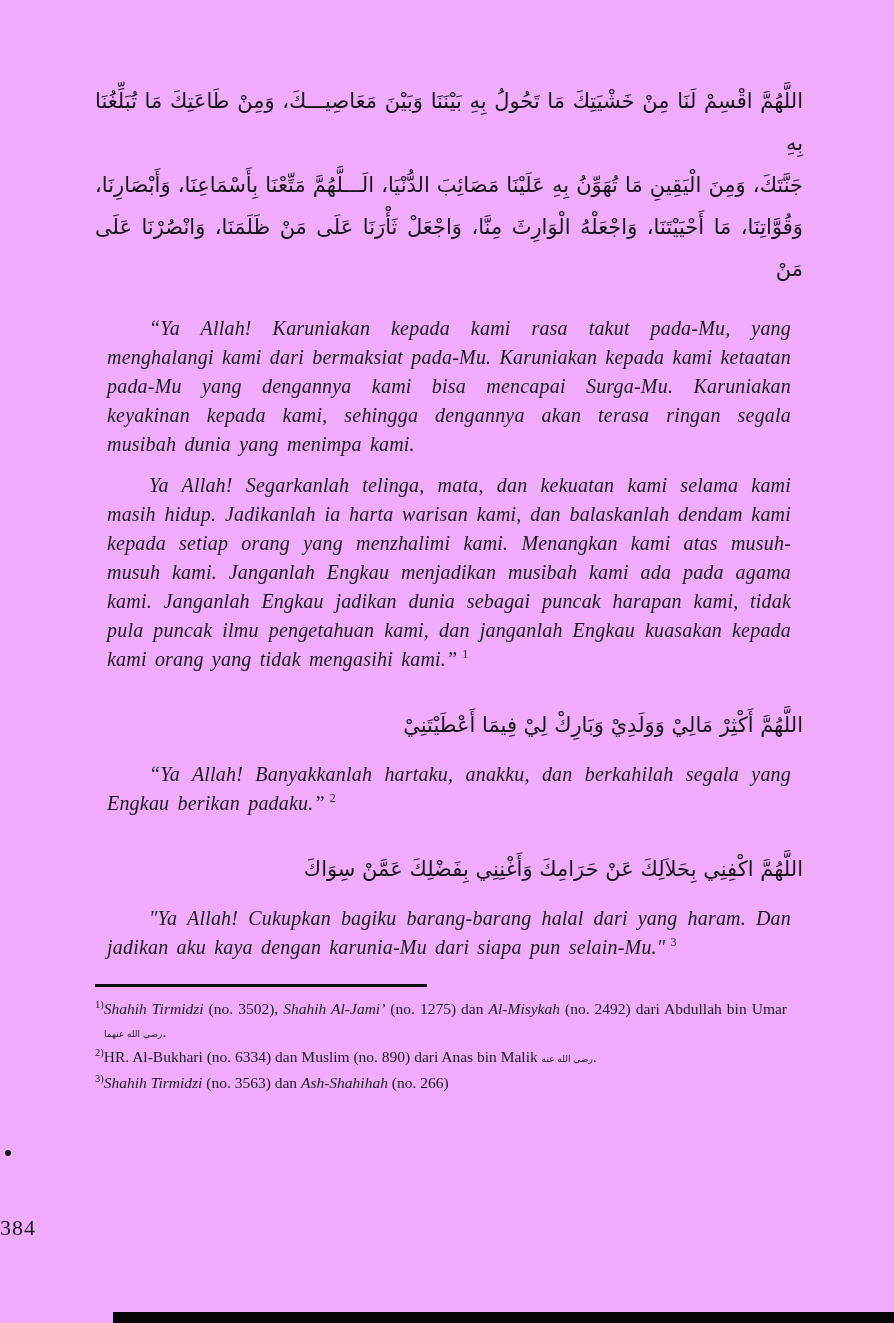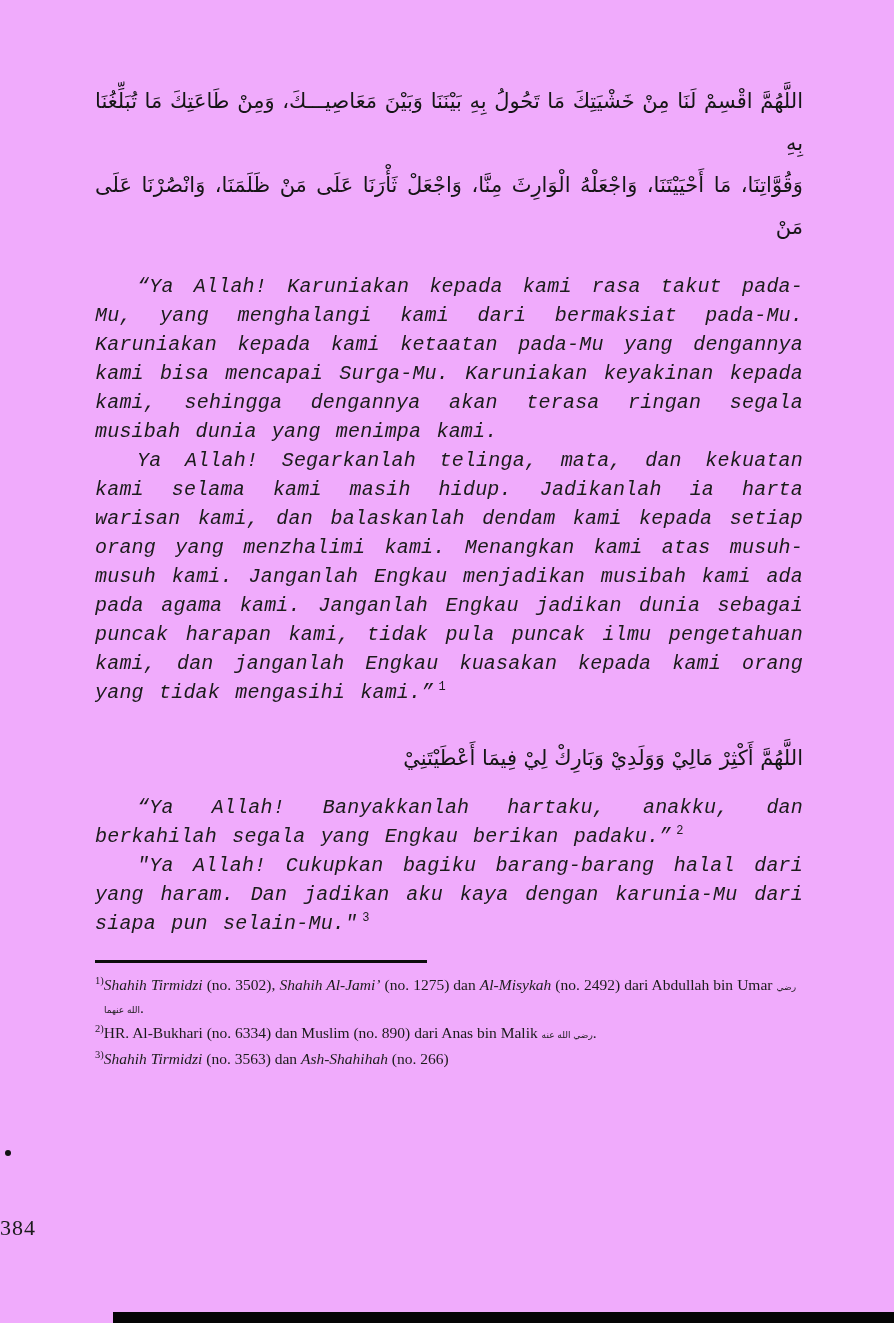--- a/index.html
+++ b/index.html
@@ -25,45 +25,44 @@
     line-height:2.0;
     color:#161616;
   }
   .ar-line { text-align:justify; text-align-last:justify; }
   .ar-line.last { text-align:center; text-align-last:center; }
   .dua-block { margin-bottom:24px; }
   .ar-single { text-align:right; margin:30px 0 14px 0; }
 
   
   .trans {
-    margin:0;
+    margin:12px;
     font-style:italic;
     font-size:20px;
     line-height:1.45;
     letter-spacing:0.2px;
     word-spacing:3px;
     text-align:justify;
     text-indent:42px;
-    font-family:Liberation Mono, monospace;
   }
   .ref {
     font-style:normal;
     font-size:12px;
     margin-left:5px;
   }
 
   
   .fn-rule {
     width:332px;
     border-top:3px solid #0d0d0d;
     margin:22px 0 10px 0;
   }
   .footnotes { font-size:15.5px; line-height:1.45; }
   .fn {
-    margin:0 7px 2px 0;
+    margin:0 16px 2px 0;
     padding-left:9px;
     text-indent:-9px;
     text-align:justify;
   }
   .fn-marker { font-size:10.5px; }
   .seg-roman { font-style:normal; }
   .seg-italic { font-style:italic; }
   .seg-honorific {
     font-family:"DejaVu Sans", sans-serif;
     font-size:9px;
@@ -96,30 +95,32 @@
   }
 </style>
 </head>
 <body>
 
 <div class="page">
   <div class="content">
 
     <div class="arabic dua-block" lang="ar" dir="rtl">
       <div class="ar-line">اللَّهُمَّ اقْسِمْ لَنَا مِنْ خَشْيَتِكَ مَا تَحُولُ بِهِ بَيْنَنَا وَبَيْنَ مَعَاصِيـــكَ، وَمِنْ طَاعَتِكَ مَا تُبَلِّغُنَا بِهِ</div>
+      <div class="ar-line">جَنَّتَكَ، وَمِنَ الْيَقِينِ مَا تُهَوِّنُ بِهِ عَلَيْنَا مَصَائِبَ الدُّنْيَا، الَـــلَّهُمَّ مَتِّعْنَا بِأَسْمَاعِنَا، وَأَبْصَارِنَا،</div>
       <div class="ar-line">وَقُوَّاتِنَا، مَا أَحْيَيْتَنَا، وَاجْعَلْهُ الْوَارِثَ مِنَّا، وَاجْعَلْ ثَأْرَنَا عَلَى مَنْ ظَلَمَنَا، وَانْصُرْنَا عَلَى مَنْ</div>
     </div>
 
     <p class="trans"><span>“Ya Allah! Karuniakan kepada kami rasa takut pada-Mu, yang menghalangi kami dari bermaksiat pada-Mu. Karuniakan kepada kami ketaatan pada-Mu yang dengannya kami bisa mencapai Surga-Mu. Karuniakan keyakinan kepada kami, sehingga dengannya akan terasa ringan segala musibah dunia yang menimpa kami.</span></p>
     <p class="trans"><span>Ya Allah! Segarkanlah telinga, mata, dan kekuatan kami selama kami masih hidup. Jadikanlah ia harta warisan kami, dan balaskanlah dendam kami kepada setiap orang yang menzhalimi kami. Menangkan kami atas musuh-musuh kami. Janganlah Engkau menjadikan musibah kami ada pada agama kami. Janganlah Engkau jadikan dunia sebagai puncak harapan kami, tidak pula puncak ilmu pengetahuan kami, dan janganlah Engkau kuasakan kepada kami orang yang tidak mengasihi kami.”</span><sup class="ref">1</sup></p>
 
     <div class="arabic ar-single" lang="ar" dir="rtl">اللَّهُمَّ أَكْثِرْ مَالِيْ وَوَلَدِيْ وَبَارِكْ لِيْ فِيمَا أَعْطَيْتَنِيْ</div>
 
     <p class="trans"><span>“Ya Allah! Banyakkanlah hartaku, anakku, dan berkahilah segala yang Engkau berikan padaku.”</span><sup class="ref">2</sup></p>
 
+    <div class="arabic ar-single" lang="ar" dir="rtl">اللَّهُمَّ اكْفِنِي بِحَلاَلِكَ عَنْ حَرَامِكَ وَأَغْنِنِي بِفَضْلِكَ عَمَّنْ سِوَاكَ</div>
 
     <p class="trans"><span>"Ya Allah! Cukupkan bagiku barang-barang halal dari yang haram. Dan jadikan aku kaya dengan karunia-Mu dari siapa pun selain-Mu."</span><sup class="ref">3</sup></p>
 
     <div class="fn-rule"></div>
 
     <div class="footnotes">
       <p class="fn"><sup class="fn-marker">1)</sup><span><span class="seg-italic">Shahih Tirmidzi</span><span class="seg-roman"> (no. 3502), </span><span class="seg-italic">Shahih Al-Jami’</span><span class="seg-roman"> (no. 1275) dan </span><span class="seg-italic">Al-Misykah</span><span class="seg-roman"> (no. 2492) dari Abdullah bin Umar </span><span class="seg-honorific">رضي الله عنهما</span><span class="seg-roman">.</span></span></p>
       <p class="fn"><sup class="fn-marker">2)</sup><span><span class="seg-roman">HR. Al-Bukhari (no. 6334) dan Muslim (no. 890) dari Anas bin Malik </span><span class="seg-honorific">رضي الله عنه</span><span class="seg-roman">.</span></span></p>
       <p class="fn"><sup class="fn-marker">3)</sup><span><span class="seg-italic">Shahih Tirmidzi</span><span class="seg-roman"> (no. 3563) dan </span><span class="seg-italic">Ash-Shahihah</span><span class="seg-roman"> (no. 266)</span></span></p>
     </div>

